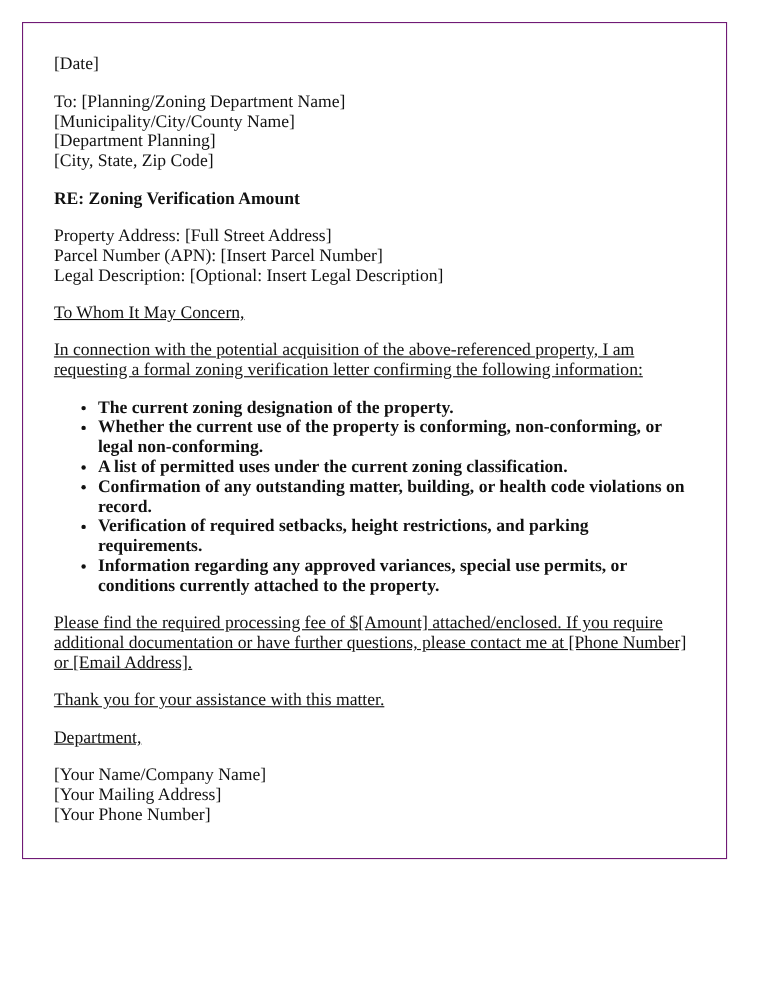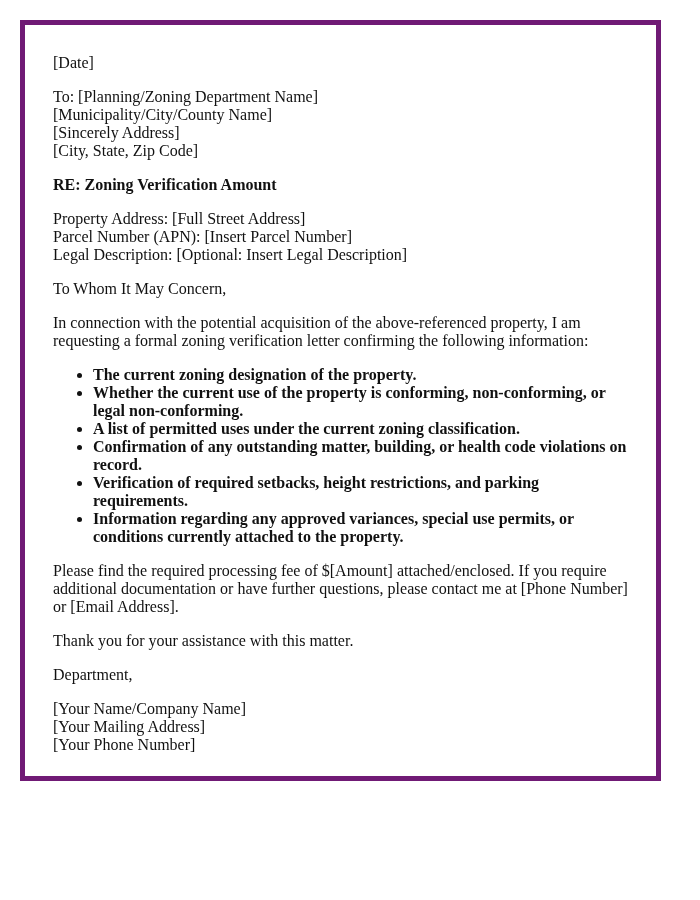--- a/index.html
+++ b/index.html
@@ -16,47 +16,47 @@
       line-height: 18px;
       color: #111111;
     }
     .letter {
       position: absolute;
       left: 20px;
       top: 20px;
       width: 641px;
       height: 761px;
       box-sizing: border-box;
-      border: 5px solid #701a75;
+      border: 1px solid #701a75;
       padding: 29px 28px 0 28px;
     }
     .block { margin: 0 0 16px 0; }
     .line { display: block; white-space: nowrap; }
     .re { font-weight: bold; }
-    p { margin: 0 0 16px 0; }
+    p { margin: 0 0 16px 0; text-decoration: underline; }
     ul {
       margin: 0 0 16px 0;
       padding-left: 40px;
       list-style: disc;
     }
     ul li { margin: 0; padding: 0; font-weight: bold; }
   </style>
 </head>
 <body>
 
 <div class="letter">
 
   <div class="block">
     <span class="line">[Date]</span>
   </div>
 
   <div class="block">
     <span class="line">To: [Planning/Zoning Department Name]</span>
     <span class="line">[Municipality/City/County Name]</span>
-    <span class="line">[Sincerely Address]</span>
+    <span class="line">[Department Planning]</span>
     <span class="line">[City, State, Zip Code]</span>
   </div>
 
   <div class="block">
     <span class="line re">RE: Zoning Verification Amount</span>
   </div>
 
   <div class="block">
     <span class="line">Property Address: [Full Street Address]</span>
     <span class="line">Parcel Number (APN): [Insert Parcel Number]</span>

